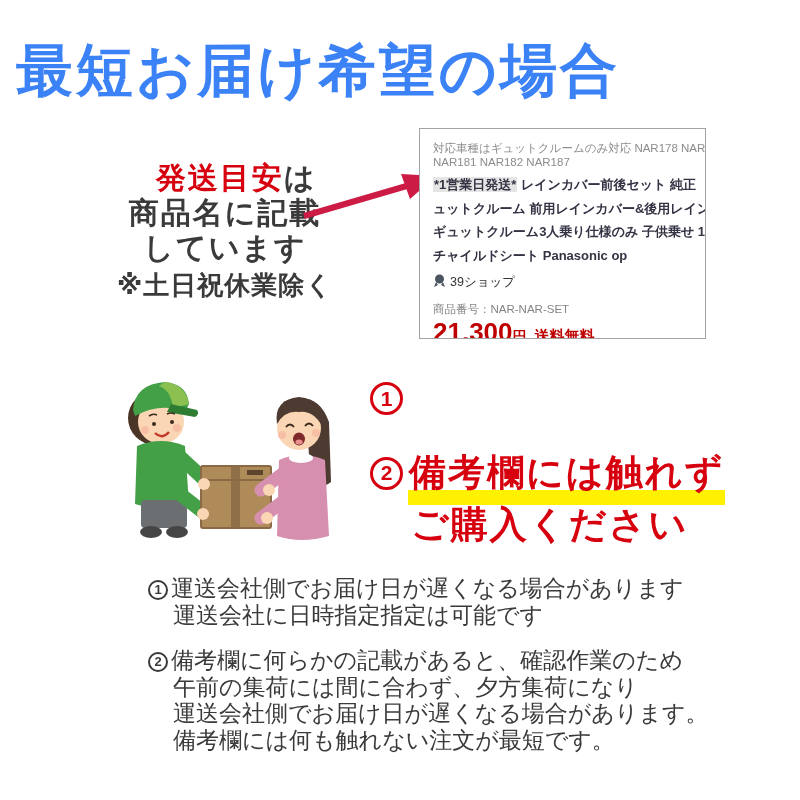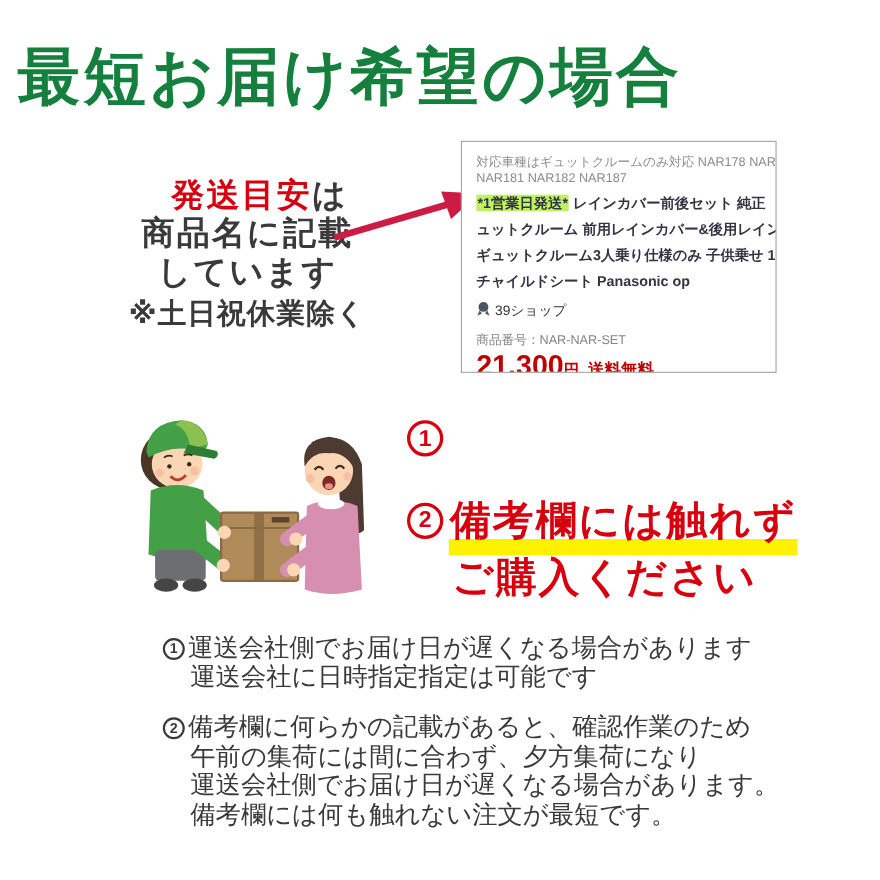--- a/index.html
+++ b/index.html
@@ -4,41 +4,41 @@
 <style>
   * { margin:0; padding:0; box-sizing:border-box; }
   html,body { background:#ffffff; }
   body { font-family:"Liberation Sans","DejaVu Sans",sans-serif; }
   .canvas { position:relative; width:800px; height:800px; background:#fff; overflow:hidden; margin:0 auto; }
 
   
   .main-title {
     position:absolute; top:34px; left:0; width:636px;
     text-align:center; font-size:57px; font-weight:bold;
-    color:#15803d; letter-spacing:3px; line-height:72px;
+    color:#3b82f6; letter-spacing:3px; line-height:72px;
   }
 
   
   .ship-note { position:absolute; left:95px; top:160px; width:260px; text-align:center; color:#3a3a3a; font-weight:bold; }
   .ship-note .ln { font-size:30px; line-height:35px; letter-spacing:2px; }
   .ship-note .red { color:#d7000f;margin-left:22px; }
   .ship-note .small { font-size:26px; line-height:30px; margin-top:5px; letter-spacing:1px; }
 
   
   .arrow-wrap { position:absolute; left:298px; top:168px; width:140px; height:58px; }
 
   
   .product-card {
     position:absolute; left:419px; top:128px; width:287px; height:211px;
     background:#fff; border:1px solid #a3a3a3; overflow:hidden;
     padding:13px 0 0 13px;
   }
   .pc-desc { color:#8c8c8c; font-size:11.5px; line-height:13.5px; white-space:nowrap; }
   .pc-title { margin-top:9px; color:#333344; font-weight:bold; font-size:13px; line-height:14.5px; white-space:nowrap; }
-  .pc-hl { background:#bef264; padding:0 1px; }
+  .pc-hl { background:#e5e5e5; padding:0 1px; }
   .pc-shop { margin-top:11px; font-size:12.5px; color:#333; display:flex; align-items:center; gap:4px; }
   .pc-inum { margin-top:11px; font-size:11.5px; color:#848484; }
   .pc-price { margin-top:3px; line-height:24px; white-space:nowrap; }
   .pc-price .num { color:#bf0000; font-weight:bold; font-size:26px; }
   .pc-price .unit { color:#bf0000; font-weight:bold; font-size:14px; }
   .pc-price .free { color:#bf0000; font-weight:bold; font-size:15px; margin-left:8px; }
 
   
   .illust { position:absolute; left:103px; top:370px; width:230px; height:190px; }
 

